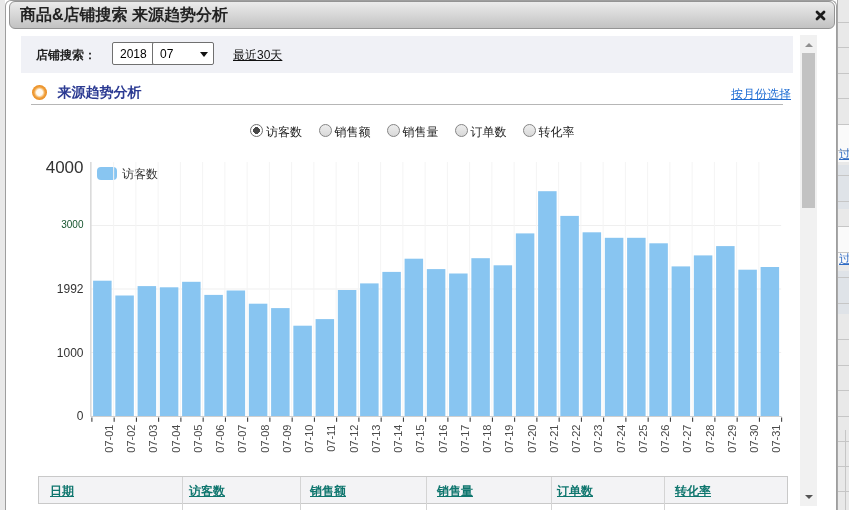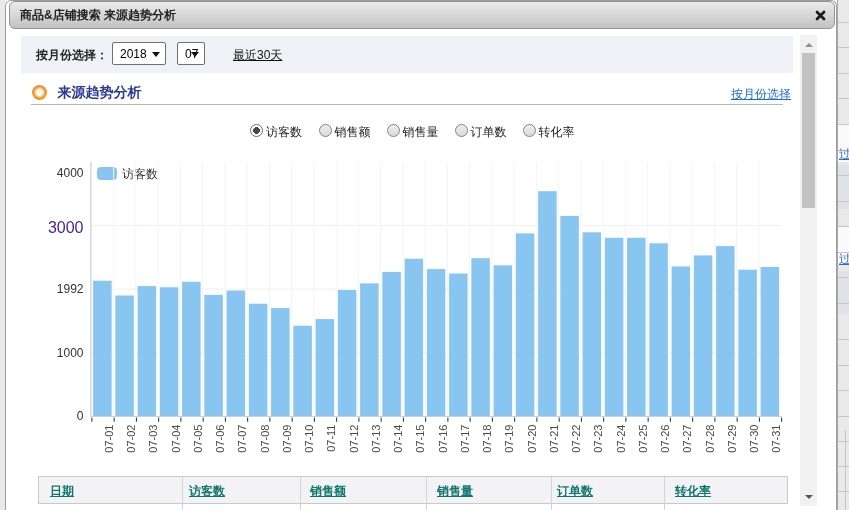--- a/index.html
+++ b/index.html
@@ -12,30 +12,30 @@
 #leftstrip { left:0; top:0; width:5px; height:510px; background:#e9e9e9; }
 
 
 #dialog { left:5px; top:0; width:832px; height:511px; background:#fff;
   border:1px solid #9e9e9e; border-bottom:none; border-radius:6px 6px 0 0; }
 
 #titlebar { left:9px; top:0.5px; width:826px; height:28px;
   border:1px solid #949494; border-radius:6px;
   background:linear-gradient(#ebebeb, #c2c2c2); }
 #title { left:20px; top:2px; width:500px; height:27px; line-height:26px;
-  font-size:12px; font-weight:bold; color:#222; }
+  font-size:16px; font-weight:bold; color:#222; }
 #closex { left:814.5px; top:9.5px; width:11px; height:11px; }
 
 
 #monthrow { left:21px; top:36px; width:772px; height:37px; background:#f0f1f6; }
 #monthlabel { left:36px; top:47px; font-size:12px; font-weight:bold; color:#222; }
 .sel { position:absolute; top:42px; height:23px; background:#fff;
   border:1px solid #707070; border-radius:2px; font-size:12px; color:#000; }
 #sel1 { left:112px; width:54px; }
-#sel2 { left:177px; width:28px; }
+#sel2 { left:152px; width:62px; }
 .sel .txt { position:absolute; left:7px; top:4px; }
 .sel .arr { position:absolute; right:5px; top:9px; width:0; height:0;
   border-left:4px solid transparent; border-right:4px solid transparent;
   border-top:5px solid #111; }
 #last30 { left:233px; top:47px; font-size:12px; color:#111; text-decoration:underline; }
 
 
 #bullet { left:31.5px; top:84.5px; width:15.5px; height:15.5px; border-radius:50%;
   background:radial-gradient(circle, #fffaf2 0 3px, #f9cf96 4.2px, #f0a140 5.4px, #eb8f23 7.2px); }
 #sectitle { left:57.5px; top:84px; font-size:14px; font-weight:bold; color:#2b3a92; }
@@ -79,21 +79,21 @@
 <div id="stage">
   <div class="abs" id="leftstrip"></div>
   <div class="abs" id="dialog"></div>
   <div class="abs" id="titlebar"></div>
   <div class="abs" id="title">商品&amp;店铺搜索 来源趋势分析</div>
   <svg class="abs" id="closex" width="11" height="11" viewBox="0 0 11 11">
     <path d="M2 2 L9 9 M9 2 L2 9" stroke="#1b1b1b" stroke-width="2.8" stroke-linecap="round"></path>
   </svg>
 
   <div class="abs" id="monthrow"></div>
-  <div class="abs" id="monthlabel">按月份选择：</div>
+  <div class="abs" id="monthlabel">店铺搜索：</div>
   <div class="sel" id="sel1">
       <span class="txt">2018</span>
       <span class="arr"></span>
     </div>
   <div class="sel" id="sel2">
       <span class="txt">07</span>
       <span class="arr"></span>
     </div>
   <div class="abs" id="last30">最近30天</div>
 
@@ -242,22 +242,22 @@
         <text x="602.3249999999999" y="424.5" transform="rotate(-90 602.3249999999999 424.5)" text-anchor="end" font-size="11" fill="#4a4a4a">07-23</text>
         <text x="624.5749999999999" y="424.5" transform="rotate(-90 624.5749999999999 424.5)" text-anchor="end" font-size="11" fill="#4a4a4a">07-24</text>
         <text x="646.8249999999999" y="424.5" transform="rotate(-90 646.8249999999999 424.5)" text-anchor="end" font-size="11" fill="#4a4a4a">07-25</text>
         <text x="669.0749999999999" y="424.5" transform="rotate(-90 669.0749999999999 424.5)" text-anchor="end" font-size="11" fill="#4a4a4a">07-26</text>
         <text x="691.3249999999999" y="424.5" transform="rotate(-90 691.3249999999999 424.5)" text-anchor="end" font-size="11" fill="#4a4a4a">07-27</text>
         <text x="713.5749999999999" y="424.5" transform="rotate(-90 713.5749999999999 424.5)" text-anchor="end" font-size="11" fill="#4a4a4a">07-28</text>
         <text x="735.8249999999999" y="424.5" transform="rotate(-90 735.8249999999999 424.5)" text-anchor="end" font-size="11" fill="#4a4a4a">07-29</text>
         <text x="758.0749999999999" y="424.5" transform="rotate(-90 758.0749999999999 424.5)" text-anchor="end" font-size="11" fill="#4a4a4a">07-30</text>
         <text x="780.3249999999999" y="424.5" transform="rotate(-90 780.3249999999999 424.5)" text-anchor="end" font-size="11" fill="#4a4a4a">07-31</text>
       </svg>
-      <div class="abs" style="left:0;top:166px;width:83.5px;text-align:right;font-size:12px;color:#333">4000</div>
-      <div class="abs" style="left:0;top:218.5px;width:83.5px;text-align:right;font-size:16px;color:#4c1d95">3000</div>
+      <div class="abs" style="left:0;top:158px;width:83.5px;text-align:right;font-size:17px;color:#333">4000</div>
+      <div class="abs" style="left:0;top:218.5px;width:83.5px;text-align:right;font-size:10px;color:#14532d">3000</div>
       <div class="abs" style="left:0;top:282px;width:83.5px;text-align:right;font-size:12px;color:#333">1992</div>
       <div class="abs" style="left:0;top:345.5px;width:83.5px;text-align:right;font-size:12px;color:#333">1000</div>
       <div class="abs" style="left:0;top:409px;width:83.5px;text-align:right;font-size:12px;color:#333">0</div>
     </div>
 
   <div class="abs" id="tblhead"></div>
   <div id="theads">
       <div class="th" style="left:50px">日期</div>
       <div class="th" style="left:189px">访客数</div>
       <div class="th" style="left:310px">销售额</div>

